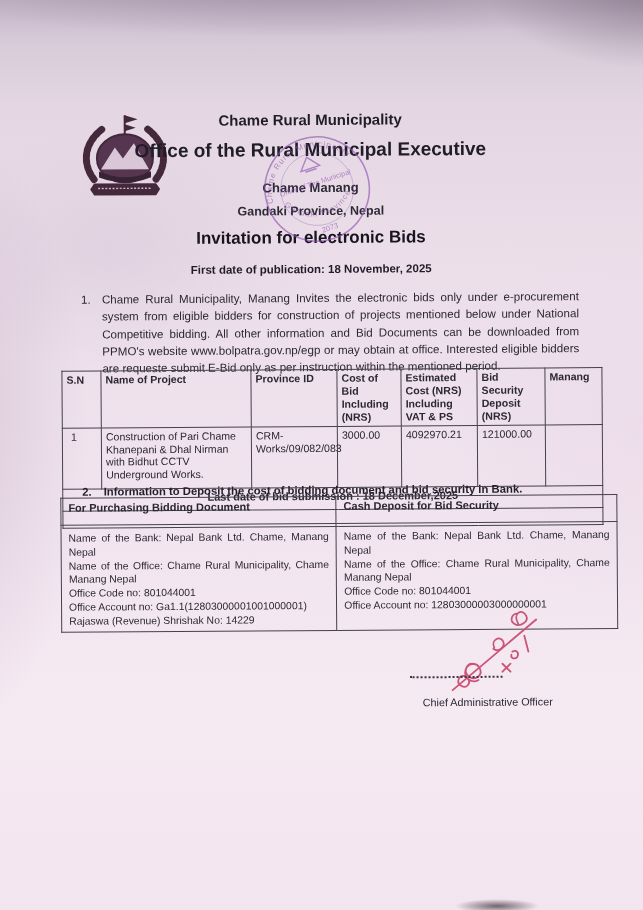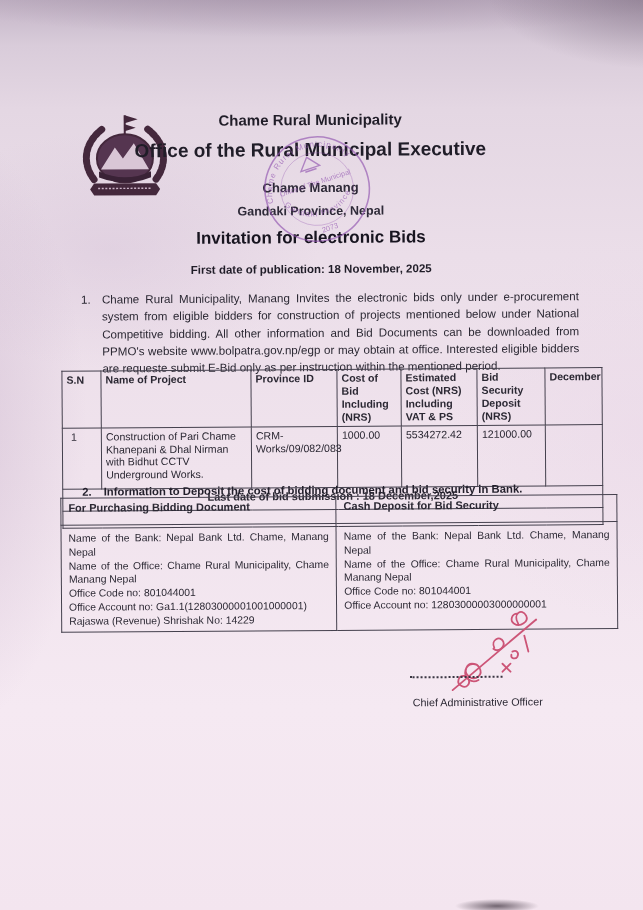--- a/index.html
+++ b/index.html
@@ -38,21 +38,21 @@
   .t1 .spacer{height:12px;border-top:none;}
   .t1 td.datarow{height:56px;line-height:12.6px;}
   .item2{position:absolute;left:82px;top:484px;font-size:11.3px;font-weight:bold;color:#221f2b;}
   .item2 .num{margin-right:12px;}
   .t2{left:60px;top:496px;width:557px;}
   .t2 th{height:20px;font-size:11px;padding:3px 7px;}
   .t2 td{padding:6px 7px 3px 7px;font-size:10.4px;line-height:13.8px;text-align:justify;}
   .t2 td div{min-height:13.8px;}
   .sig{position:absolute;left:405px;top:615px;width:175px;height:105px;}
   .sigline{position:absolute;left:3px;top:62px;width:93px;border-bottom:2px dotted #3a3642;}
-  .siglabel{position:absolute;left:6px;top:82px;font-size:10.8px;color:#2b2833;}
+  .siglabel{position:absolute;left:16px;top:82px;font-size:10.8px;color:#2b2833;}
   .sigink{position:absolute;left:28px;top:-12px;}
 </style>
 </head>
 <body>
 
 <div class="sheet">
 
   <svg class="emblem" width="102" height="94" viewBox="0 0 102 94">
     <g stroke="#44283c" fill="none">
       <line x1="51" y1="4" x2="51" y2="24" stroke-width="2"></line>
@@ -108,28 +108,28 @@
         <col style="width:57px">
     </colgroup>
     <tbody>
         <tr>
       <th>S.N</th>
       <th>Name of Project</th>
       <th>Province ID</th>
       <th>Cost of Bid Including (NRS)</th>
       <th>Estimated Cost (NRS) Including VAT &amp; PS</th>
       <th>Bid Security Deposit (NRS)</th>
-      <th>December</th>
+      <th>Manang</th>
     </tr>
     <tr>
       <td class="datarow" style="padding-left:8px">1</td>
       <td class="datarow">Construction of Pari Chame Khanepani &amp; Dhal Nirman with Bidhut CCTV Underground Works.</td>
       <td class="datarow">CRM-Works/09/082/083</td>
-      <td class="datarow">1000.00</td>
-      <td class="datarow">5534272.42</td>
+      <td class="datarow">3000.00</td>
+      <td class="datarow">4092970.21</td>
       <td class="datarow">121000.00</td>
       <td class="datarow"></td>
     </tr>
     <tr>
       <td class="lastdate" colspan="7">Last date of bid submission : 18 December,2025</td>
     </tr>
     <tr>
           <td class="spacer" colspan="7"></td>
         </tr>
   </tbody>

